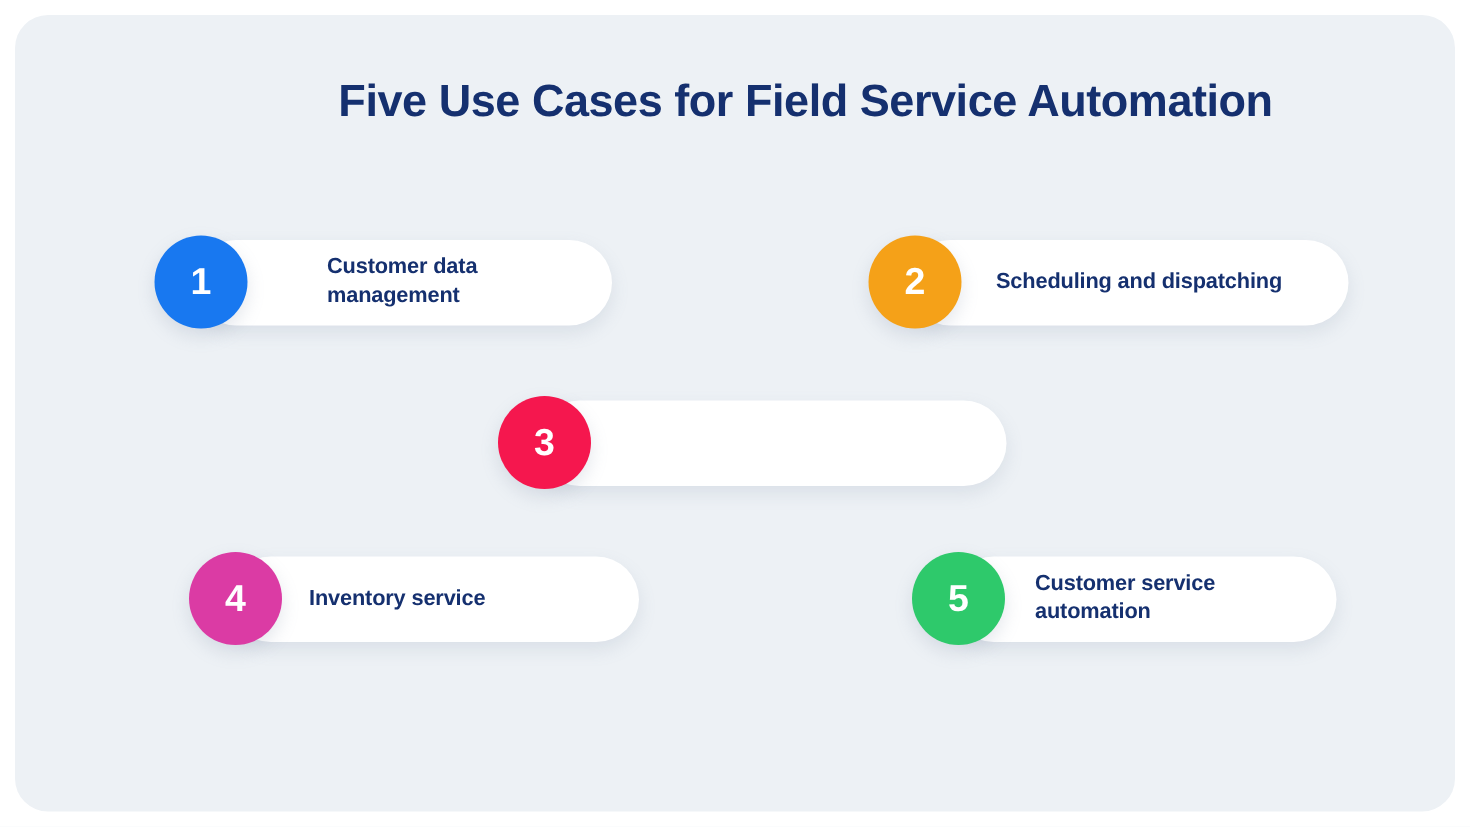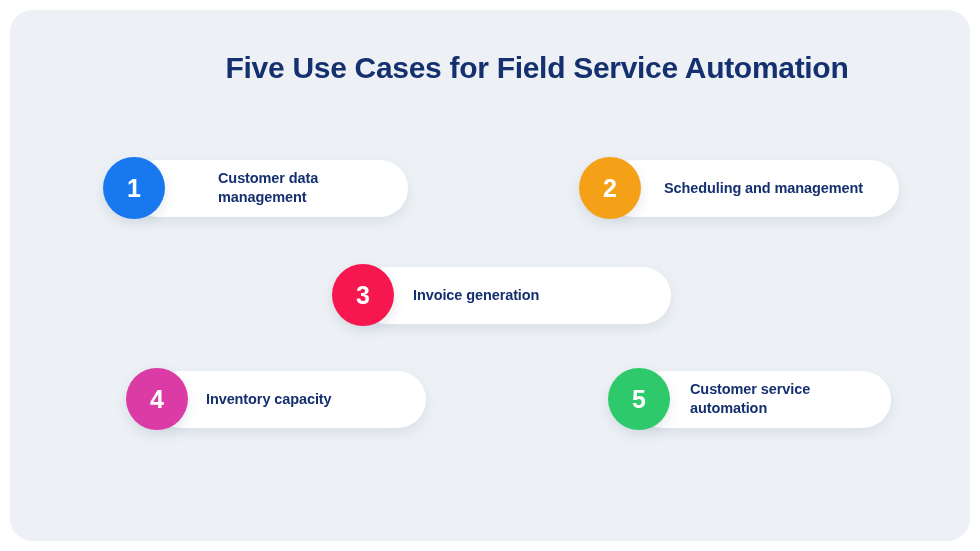--- a/index.html
+++ b/index.html
@@ -142,33 +142,32 @@
   <div class="card" id="card-1">
     <div class="pill"></div>
     <div class="badge" style="background: rgb(24, 120, 240);">1</div>
     <div class="card-label">Customer data
 management</div>
   </div>
 
   <div class="card" id="card-2">
     <div class="pill"></div>
     <div class="badge" style="background: rgb(245, 161, 24);">2</div>
-    <div class="card-label">Scheduling and management</div>
+    <div class="card-label">Scheduling and dispatching</div>
   </div>
 
   <div class="card" id="card-3">
     <div class="pill"></div>
     <div class="badge" style="background: rgb(245, 23, 78);">3</div>
-    <div class="card-label">Invoice generation</div>
   </div>
 
   <div class="card" id="card-4">
     <div class="pill"></div>
     <div class="badge" style="background: rgb(219, 59, 164);">4</div>
-    <div class="card-label">Inventory capacity</div>
+    <div class="card-label">Inventory service</div>
   </div>
 
   <div class="card" id="card-5">
     <div class="pill"></div>
     <div class="badge" style="background: rgb(46, 201, 107);">5</div>
     <div class="card-label">Customer service
 automation</div>
   </div>
 
 

